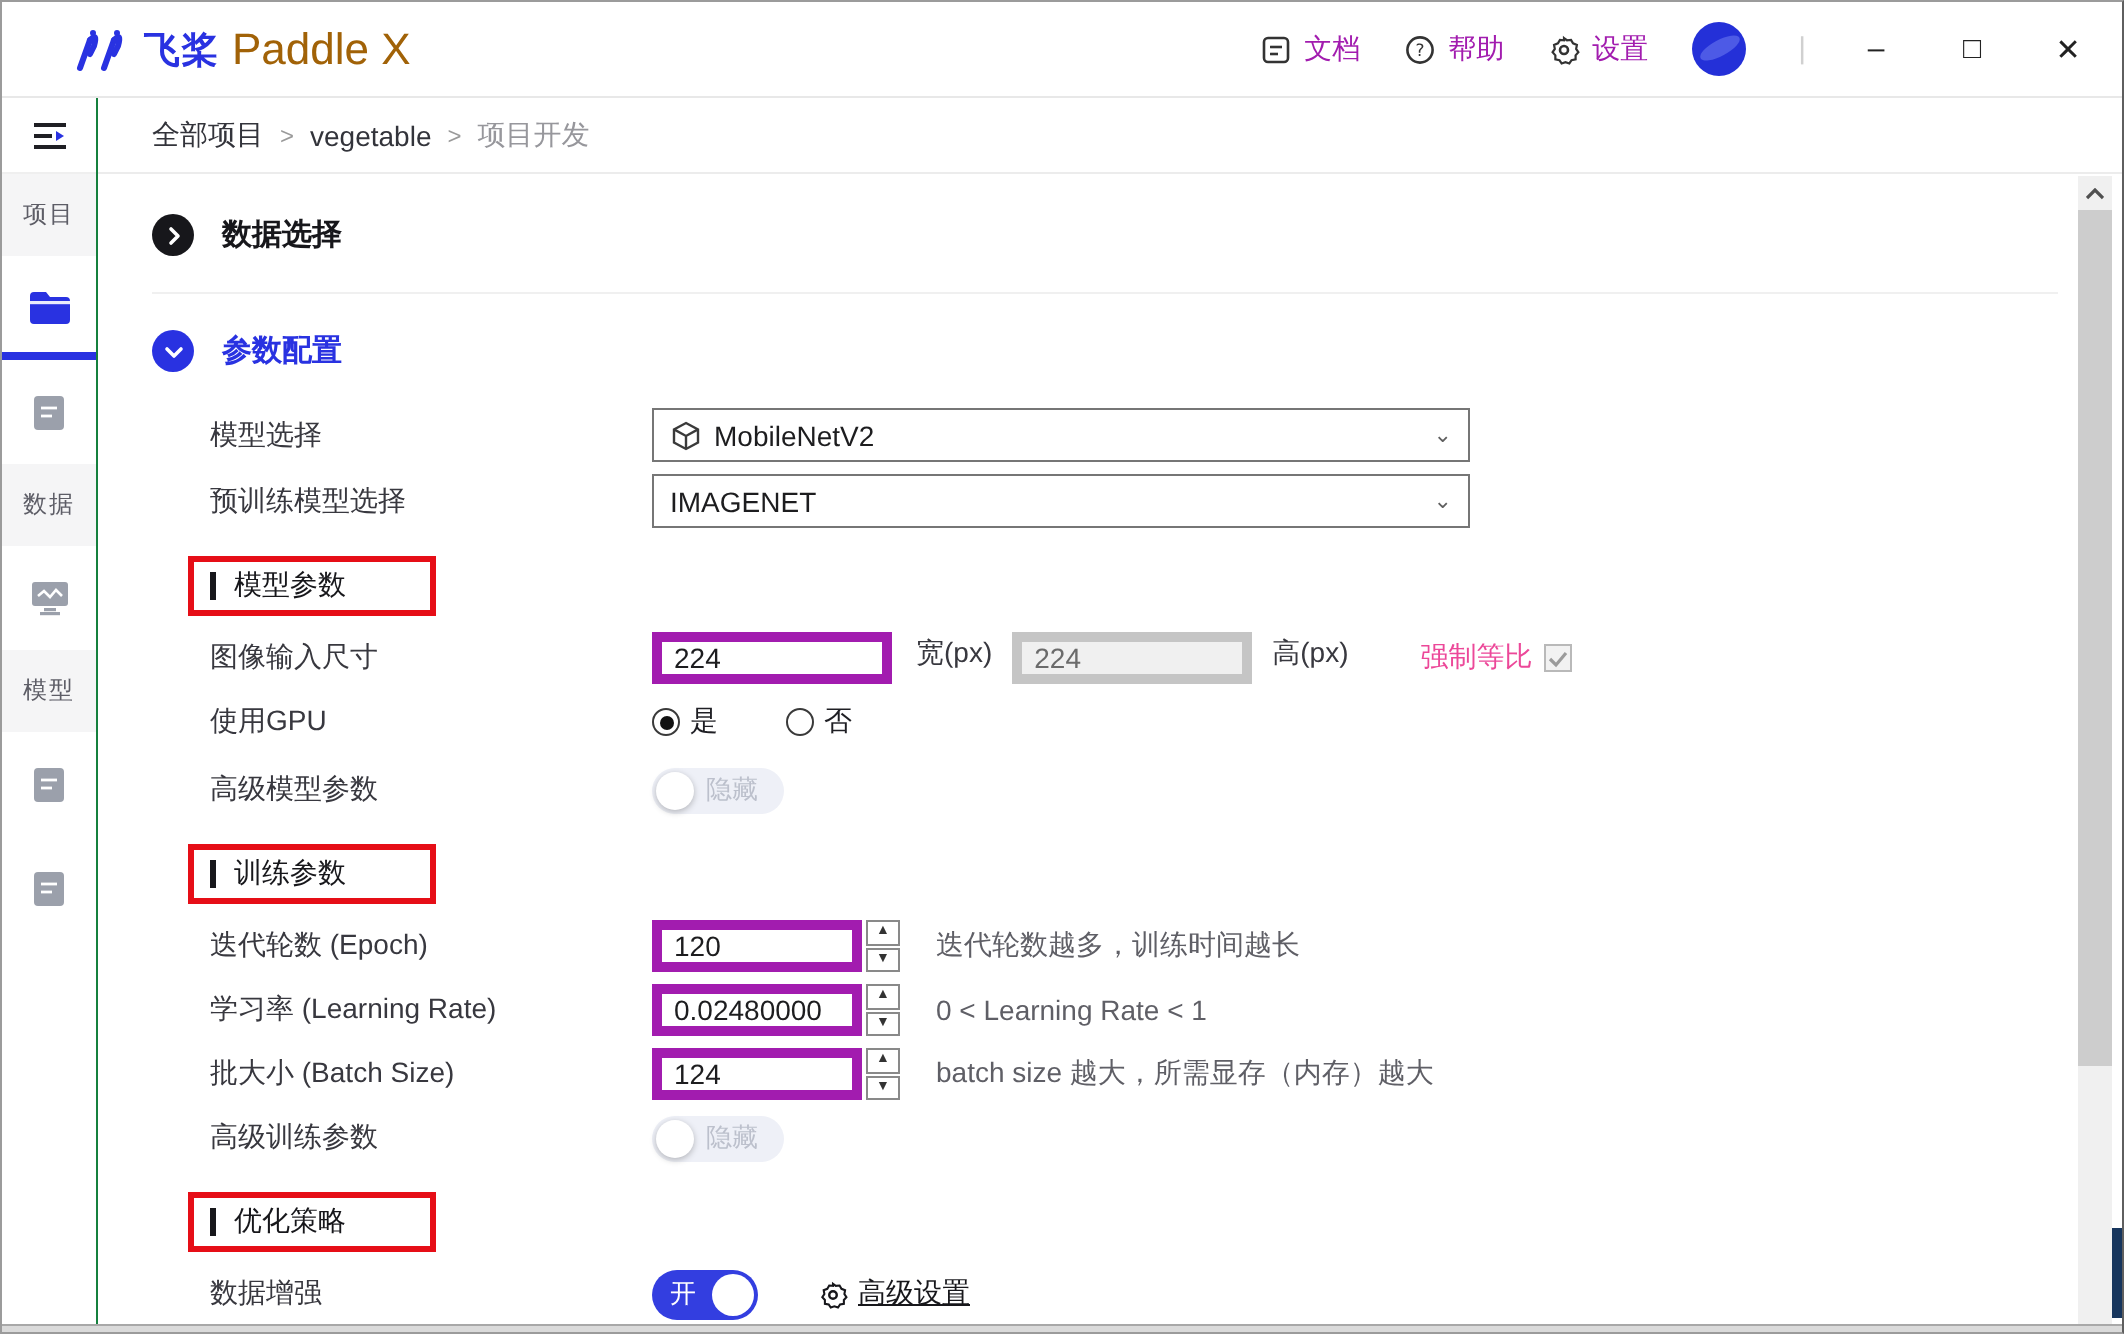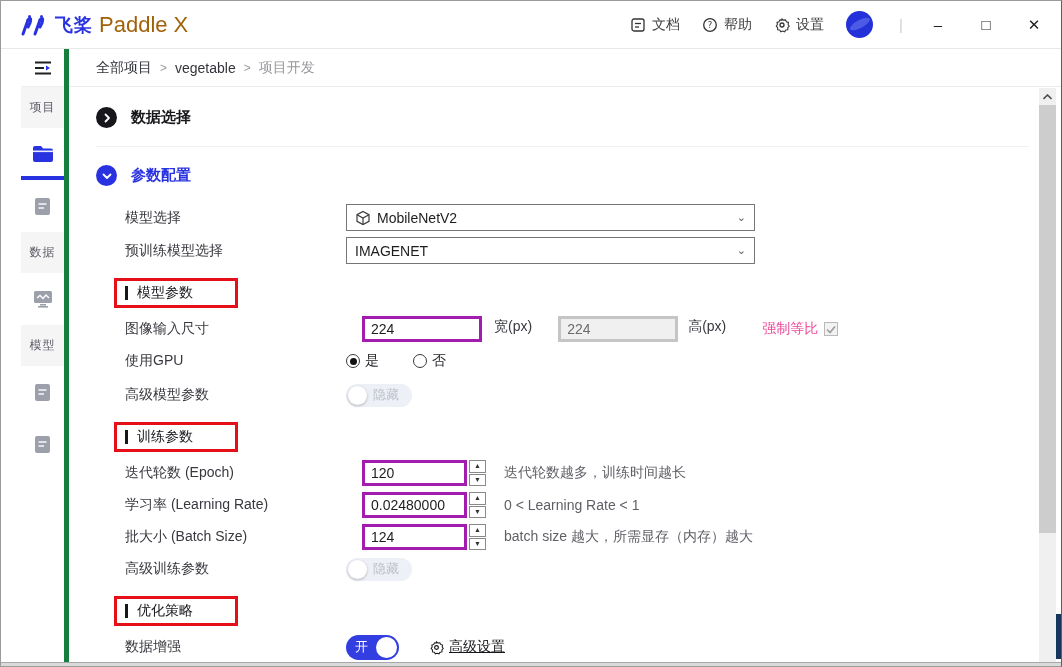--- a/index.html
+++ b/index.html
@@ -4,36 +4,36 @@
 <style>
   * { margin:0; padding:0; box-sizing:border-box; }
   html,body { background:#cfcfcf; }
   body { font-family:"Liberation Sans","DejaVu Sans",sans-serif; }
 
   .window { position:relative; width:1062px; height:667px; background:#fff;
     border:1px solid #9b9b9b; border-right-color:#5f5f5f; overflow:hidden; }
 
   
   .titlebar { height:48px; display:flex; align-items:center; justify-content:space-between;
-    padding:0 14px 0 18px; border-bottom:1px solid #e8e8e8; background:#fff; }
+    padding:0 14px 0 35px; border-bottom:1px solid #e8e8e8; background:#fff; }
   .logo { display:flex; align-items:center; gap:6px; }
   .logo-cn { color:#2932e1; font-weight:bold; font-size:18px; letter-spacing:1px; }
   .logo-en { color:#a16207; font-size:22px; }
   .tb-right { display:flex; align-items:center; gap:22px; }
-  .tb-action { display:flex; align-items:center; gap:6px; font-size:14px; color:#404040; cursor:pointer; }
+  .tb-action { display:flex; align-items:center; gap:6px; font-size:14px; color:#a21caf; cursor:pointer; }
   .tb-action svg { display:block; }
   .avatar { width:27px; height:27px; border-radius:50%; background:#2430d8; position:relative; overflow:hidden; }
   .avatar::after { content:''; position:absolute; left:3px; top:9px; width:22px; height:8px;
     background:#4d5ae6; border-radius:50%; transform:rotate(-28deg); }
   .win-sep { color:#d0d0d0; font-size:15px; margin-left:4px; }
   .win-btn { width:26px; text-align:center; font-size:15px; color:#222; cursor:pointer; }
 
   
   .body-wrap { display:flex; height:618px; }
-  .sidebar { width:48px; border-right:5px solid #15803d; background:#fff; flex:none;margin-left:20px; }
+  .sidebar { width:48px; border-right:1px solid #15803d; background:#fff; flex:none; }
   .sb-toggle { height:38px; display:flex; align-items:center; justify-content:center; border-bottom:1px solid #efefef; cursor:pointer; }
   .sb-group-label { background:#f5f5f6; color:#5d5d66; font-size:12px; text-align:center;
     padding:12px 0; letter-spacing:1px; }
   .sb-item { position:relative; height:52px; display:flex; align-items:center; justify-content:center; cursor:pointer; }
   .sb-item.active::after { content:''; position:absolute; left:0; right:0; bottom:0; height:4px; background:#2932e1; }
 
   .main { flex:1; position:relative; background:#fff; }
   .breadcrumb { height:38px; display:flex; align-items:center; gap:8px; padding-left:27px;
     border-bottom:1px solid #ececec; font-size:14px; }
   .bc-item { color:#33343b; }
@@ -61,22 +61,22 @@
     border:3px solid #e60e17; padding:3px 42px 3px 8px; margin:8px 0 8px 18px; }
   .sub-bar { width:3px; height:14px; background:#17171b; }
   .sub-title { font-size:14px; color:#17171b; }
 
   .dropdown { width:409px; height:27px; border:1px solid #767676; background:#fff;
     display:flex; align-items:center; padding:0 8px; font-size:14px; color:#1d1d1f; cursor:pointer; }
   .dd-text { flex:1; margin-left:6px; }
   .dd-text.noicon { margin-left:0; }
   .dd-caret { color:#5f5f5f; font-size:11px; }
 
-  .t-input { width:120px; height:26px; border:3px solid #a21caf; padding:0 6px; font-size:14px;
-    color:#1d1d1f; font-family:"Liberation Sans",sans-serif; background:#fff;margin-left:16px; }
+  .t-input { width:120px; height:26px; border:5px solid #a21caf; padding:0 6px; font-size:14px;
+    color:#1d1d1f; font-family:"Liberation Sans",sans-serif; background:#fff; }
   .t-input:disabled { background:#f0f0f0; border-color:#c5c5c5; color:#6b6b6b; }
   .num-wrap { display:flex; align-items:stretch; }
   .num-wrap .t-input { width:105px; }
   .spinner { width:17px; margin-left:2px; display:flex; flex-direction:column; gap:1px; }
   .spin-btn { flex:1; border:1px solid #898989; background:#fff; font-size:7px; line-height:10px;
     color:#333; text-align:center; cursor:pointer; user-select:none; }
 
   .unit { font-size:14px; color:#38383f; margin:0 10px 4px 10px; }
   .unit.first { margin-left:12px; }
 

